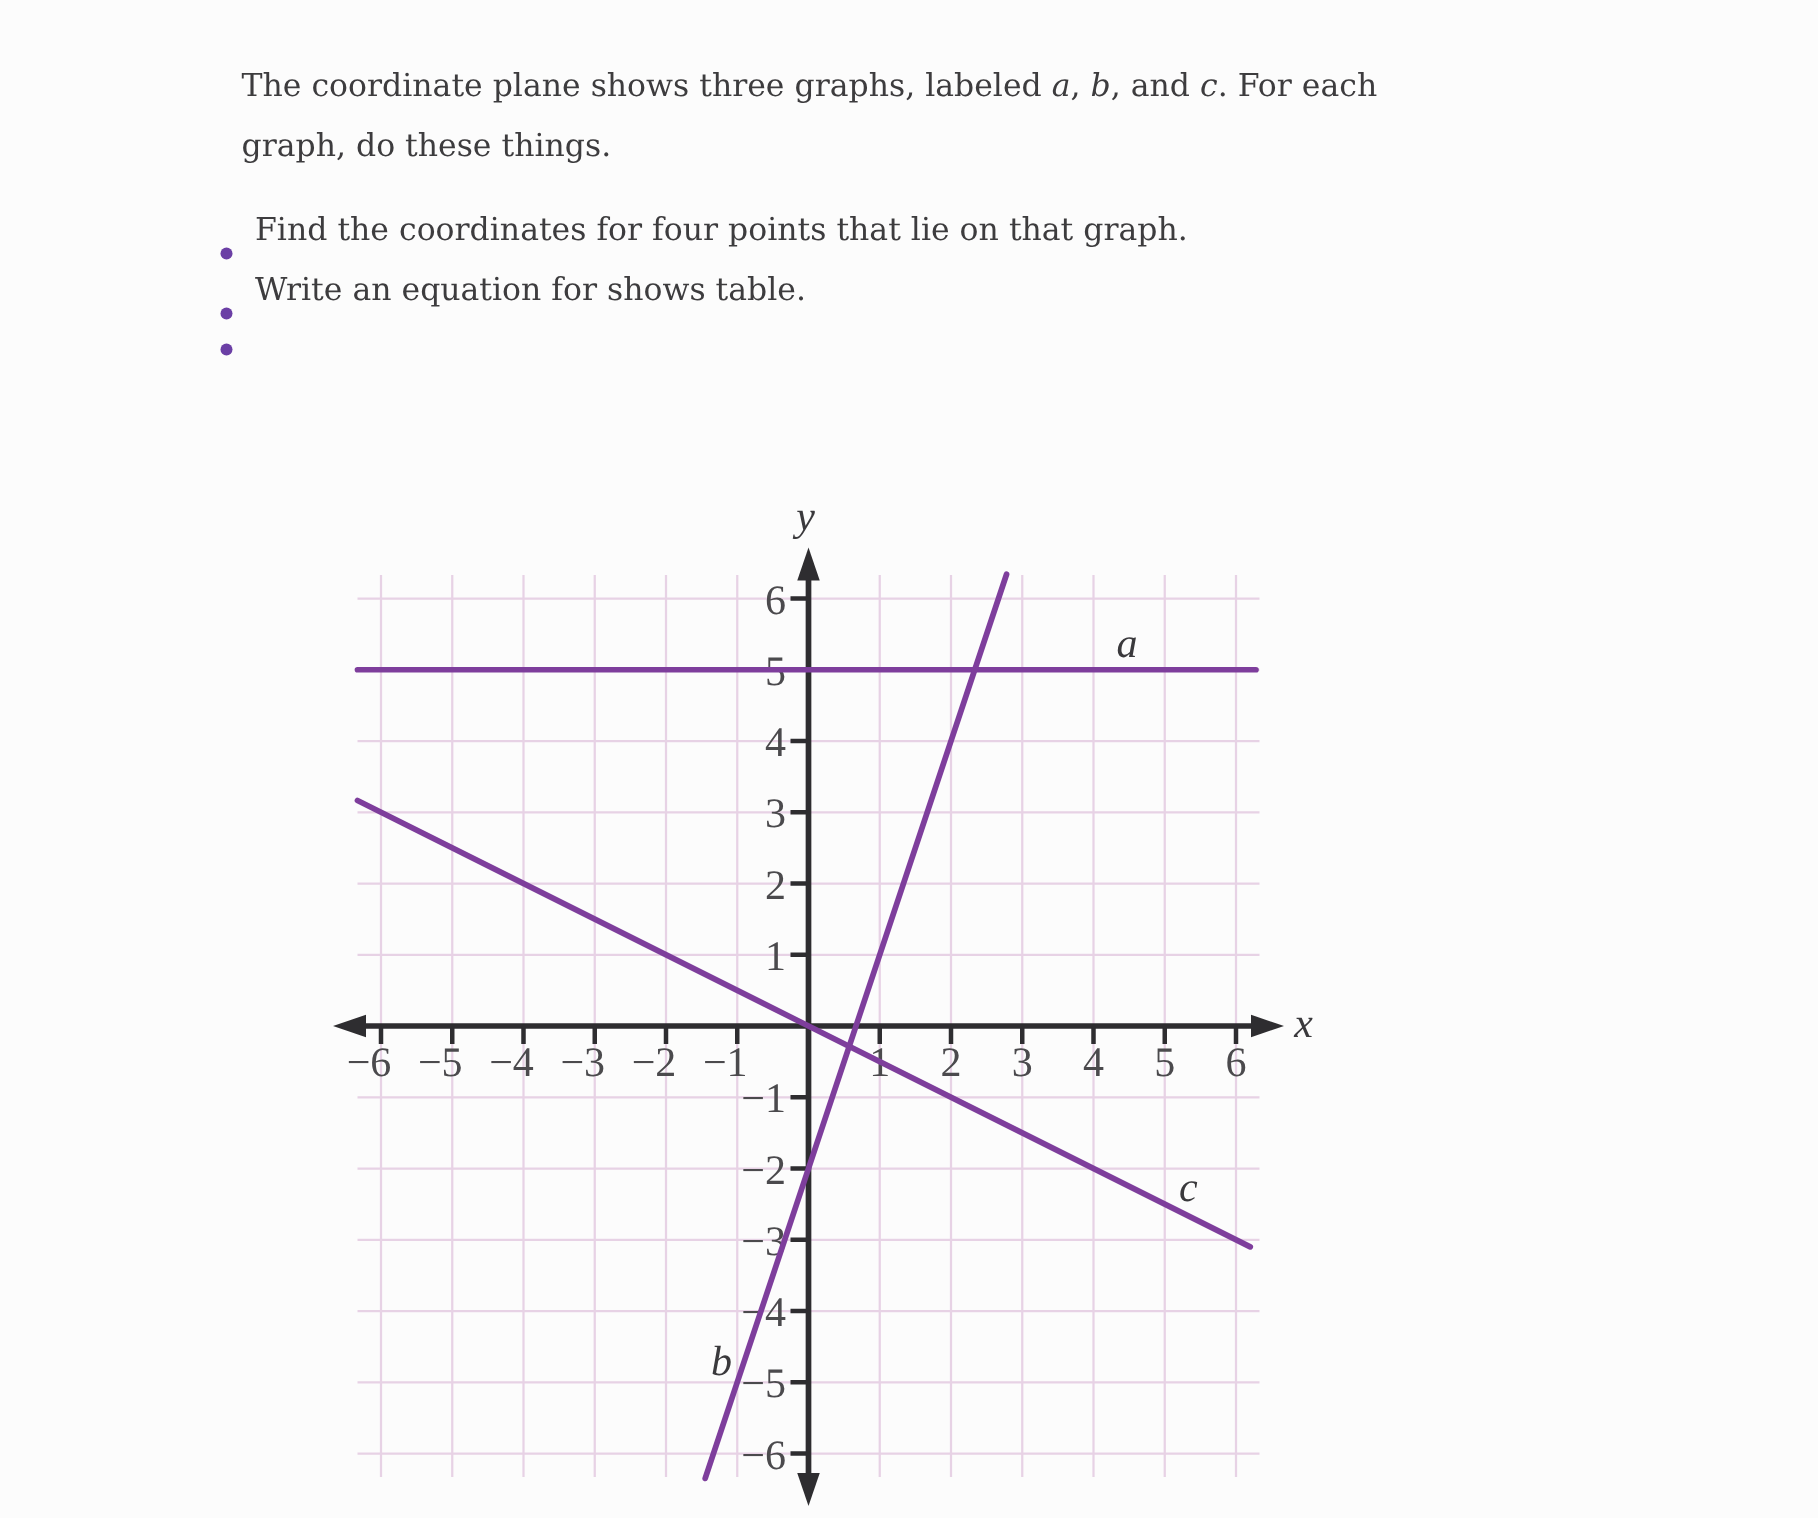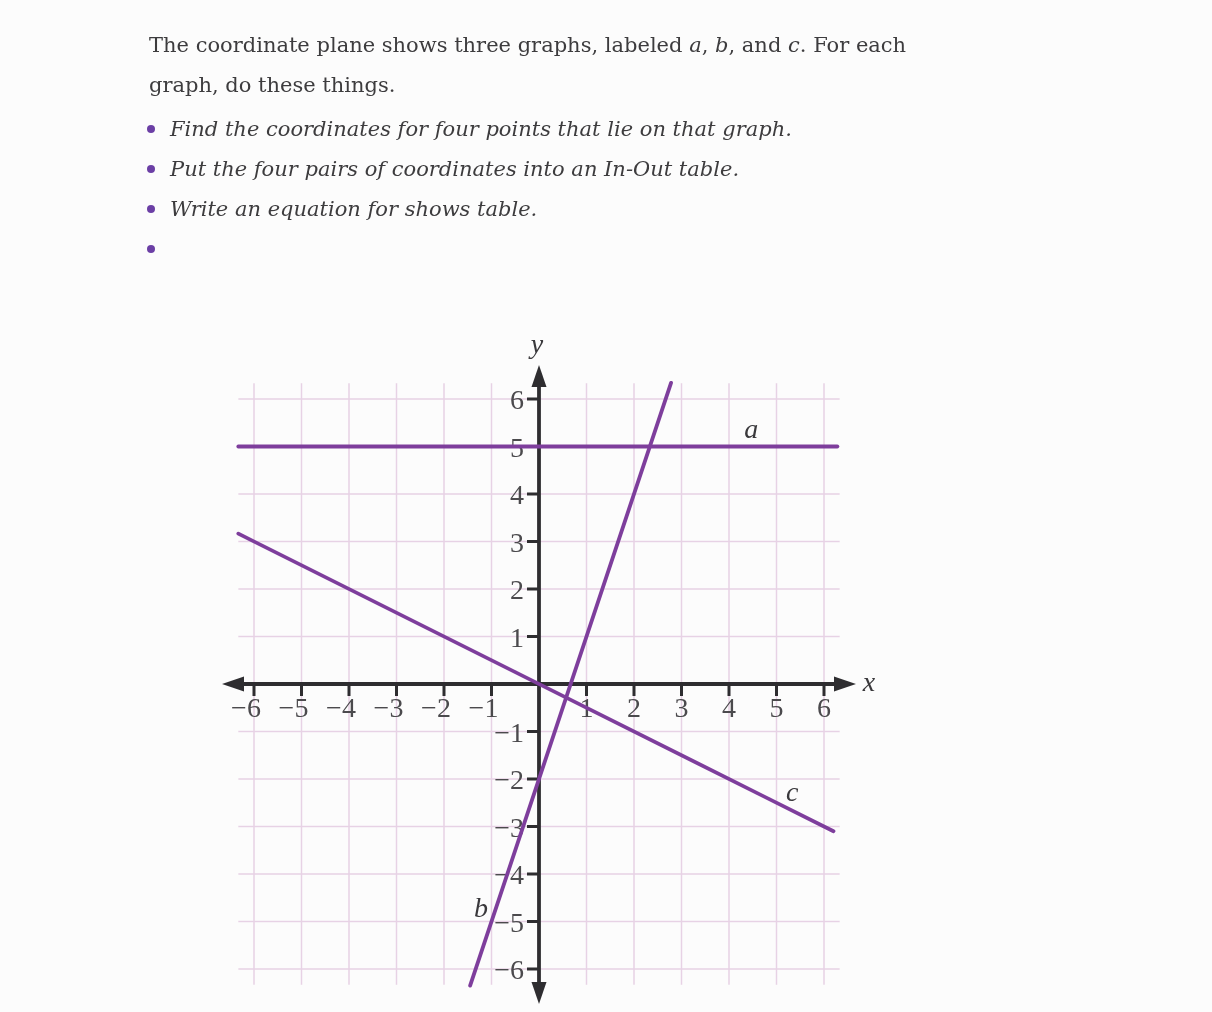--- a/index.html
+++ b/index.html
@@ -9,24 +9,24 @@
   body{
     width:1212px;height:1012px;position:relative;overflow:hidden;
     background:var(--bg);
     color:var(--text);
     font-family:"DejaVu Serif","Liberation Serif",serif;
   }
   .instructions{
     position:absolute;left:145px;top:21px;width:830px;
     font-size:21px;line-height:40px;
   }
-  .heading{margin:4px;white-space:pre-line;}
+  .heading{margin:16px;white-space:pre-line;}
   .heading i{font-style:italic;}
   .bullets{list-style:none;margin:4px 0 0 0;padding:0;}
-  .bullets li{display:flex;align-items:flex-start;font-style:italic;}
+  .bullets li{display:flex;align-items:flex-end;}
   .dot{
     flex:0 0 auto;width:8px;height:8px;border-radius:50%;
     background:var(--bullet);margin:16px 15px 0 2px;
   }
   .btext{white-space:pre-line;}
   .chartwrap{position:absolute;left:200px;top:330px;width:680px;height:680px;}
   svg text{user-select:none;}
 </style>
 </head>
 <body>
@@ -34,24 +34,20 @@
 <div class="page">
 
   <div class="instructions">
     <p class="heading"><span>The coordinate plane shows three graphs, labeled </span><i>a</i><span>, </span><i>b</i><span>, and </span><i>c</i><span>. For each
 graph, do these things.</span></p>
 
     <ul class="bullets">
       <li>
           <span class="dot"></span>
           <span class="btext">Find the coordinates for four points that lie on that graph.</span>
-        </li>
-      <li>
-          <span class="dot"></span>
-          <span class="btext">Put the four pairs of coordinates into an In-Out table.</span>
         </li>
       <li>
           <span class="dot"></span>
           <span class="btext">Write an equation for shows table.</span>
         </li>
       <li>
           <span class="dot"></span>
         </li>
     </ul>
   </div>

